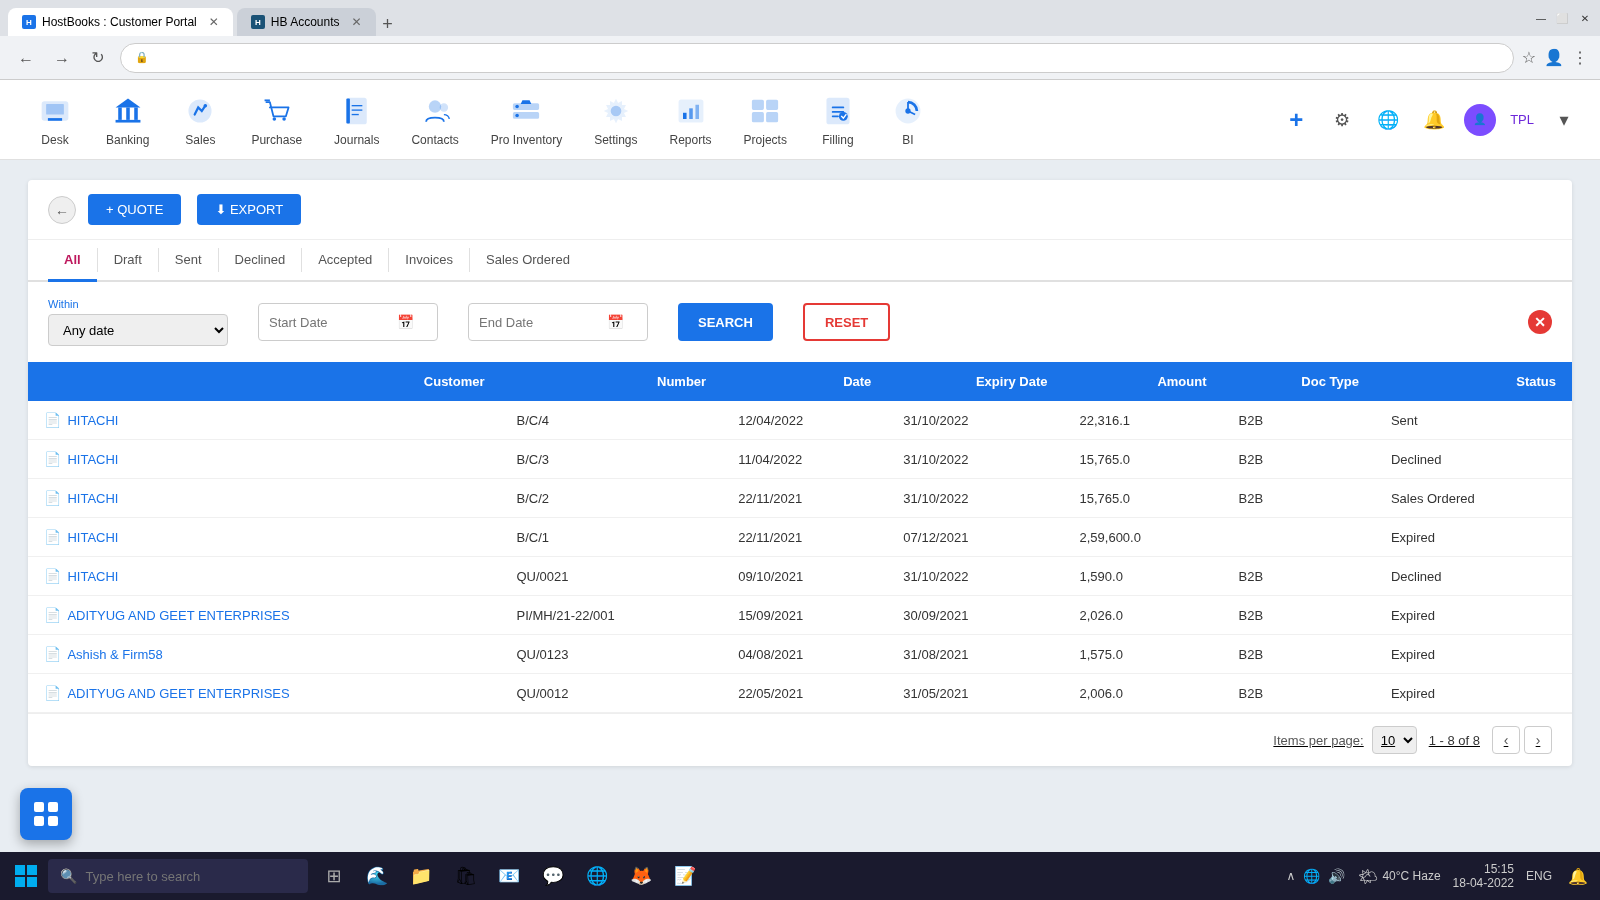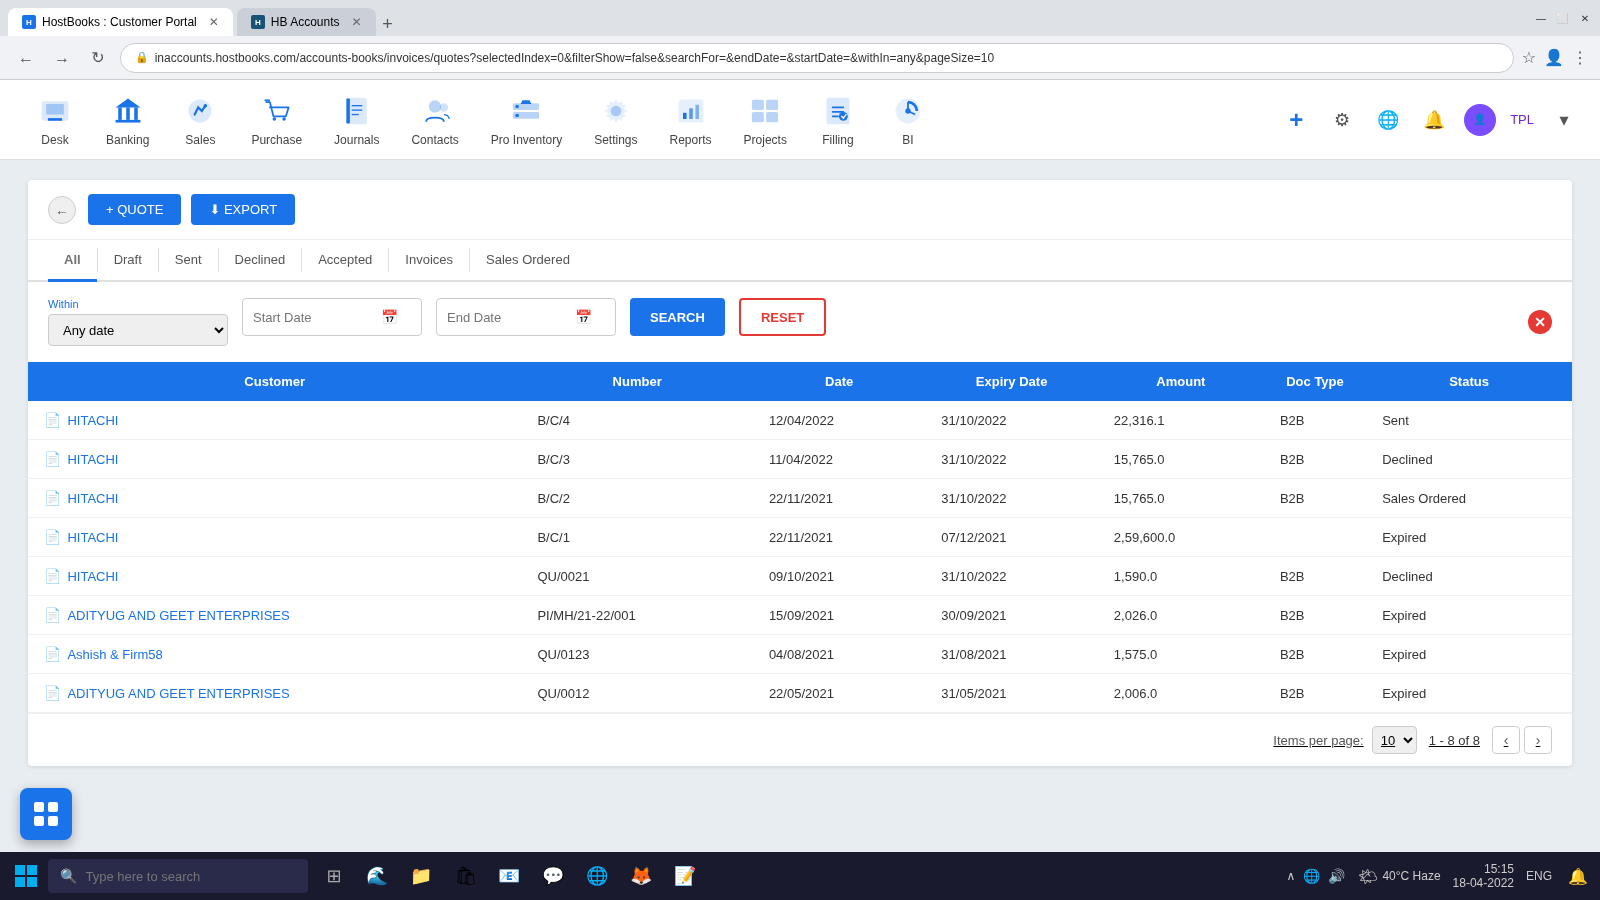--- a/index.html
+++ b/index.html
@@ -36,46 +36,46 @@
     .avatar { width: 32px; height: 32px; border-radius: 50%; background: #7c4dff; display: flex; align-items: center; justify-content: center; color: white; font-size: 12px; font-weight: bold; }
     .tpl-text { font-size: 13px; color: #6d28d9; }
 
     
     .main-content { background: #fff; margin: 12px 16px; border-radius: 4px; box-shadow: 0 1px 4px rgba(0,0,0,0.1); }
 
     
     .page-header { display: flex; align-items: center; padding: 14px 20px; border-bottom: 1px solid #eee; gap: 12px; }
     .back-btn { width: 28px; height: 28px; border: 1px solid #ccc; border-radius: 50%; display: flex; align-items: center; justify-content: center; cursor: pointer; color: #555; font-size: 14px; }
     .page-title { font-size: 20px; font-weight: 600; color: #333; flex: 1; }
-    .header-actions { display: flex; gap: 10px; }
+    .header-actions { display: flex; gap: 16px; }
     .btn-primary { background: #1a73e8; color: white; border: none; padding: 8px 18px; border-radius: 4px; cursor: pointer; font-size: 13px; display: flex; align-items: center; gap: 6px; }
     .btn-export { background: #1a73e8; color: white; border: none; padding: 8px 18px; border-radius: 4px; cursor: pointer; font-size: 13px; display: flex; align-items: center; gap: 6px; }
 
     
     .tabs { display: flex; padding: 0 20px; border-bottom: 2px solid #e0e0e0; gap: 0; }
     .tab-item { padding: 12px 16px; cursor: pointer; font-size: 13px; color: #555; border-bottom: 3px solid transparent; margin-bottom: -2px; }
-    .tab-item.active { color: #737373; border-bottom: 3px solid #1a73e8; font-weight: 600; }
+    .tab-item.active { color: #be185d; border-bottom: 3px solid #1a73e8; font-weight: 600; }
 
     
     .filter-bar { padding: 16px 20px; display: flex; align-items: center; gap: 14px; position: relative; }
     .search-input { flex: 1; max-width: 460px; height: 38px; border: 1px solid #ccc; border-radius: 4px; padding: 0 12px; font-size: 13px; color: #333; outline: none; }
     .select-wrap { width: 180px; }
     .select-wrap select { width: 100%; height: 32px; border: 1px solid #ccc; border-radius: 4px; padding: 0 10px; font-size: 13px; appearance: auto; }
     .date-input { height: 38px; border: 1px solid #ccc; border-radius: 4px; padding: 0 10px; font-size: 13px; width: 180px; display: flex; align-items: center; gap: 8px; color: #888; }
     .date-input input { border: none; outline: none; font-size: 13px; color: #555; width: 120px; }
     .date-icon { color: #888; font-size: 14px; }
     .btn-search { background: #1a73e8; color: white; border: none; height: 38px; padding: 0 20px; border-radius: 4px; cursor: pointer; font-size: 13px; font-weight: 600; }
     .btn-reset { background: #fff; color: #e53935; border: 2px solid #e53935; height: 38px; padding: 0 20px; border-radius: 4px; cursor: pointer; font-size: 13px; font-weight: 600; }
     .close-filter { position: absolute; right: 20px; top: 50%; transform: translateY(-50%); width: 24px; height: 24px; background: #e53935; border-radius: 50%; color: white; display: flex; align-items: center; justify-content: center; cursor: pointer; font-size: 14px; font-weight: bold; }
 
     
     .table-wrap { padding: 0 0; overflow-x: auto; }
     table { width: 100%; border-collapse: collapse; }
     thead tr { background: #1a73e8; color: white; }
-    thead th { padding: 12px 0; text-align: center; font-weight: 600; font-size: 13px; }
+    thead th { padding: 12px 16px; text-align: right; font-weight: 600; font-size: 13px; }
     tbody tr { border-bottom: 1px solid #f0f0f0; }
     tbody td { padding: 11px 16px; font-size: 13px; color: #333; }
     tbody td:first-child { color: #1a73e8; display: flex; align-items: center; gap: 6px; cursor: pointer; }
 
     
     .pagination { display: flex; align-items: center; justify-content: flex-end; padding: 12px 20px; gap: 12px; border-top: 1px solid #eee; text-decoration: underline; }
     .items-per-page { display: flex; align-items: center; gap: 8px; font-size: 13px; color: #555; }
     .items-per-page select { height: 28px; border: 1px solid #ccc; border-radius: 4px; padding: 0 4px; font-size: 13px; }
     .page-info { font-size: 13px; color: #333; }
     .page-nav { display: flex; gap: 4px; }
@@ -91,21 +91,21 @@
     .taskbar-right { margin-left: auto; display: flex; align-items: center; gap: 12px; color: #ccc; font-size: 12px; }
     .sys-icons { display: flex; gap: 8px; align-items: center; }
     .weather { display: flex; align-items: center; gap: 4px; font-size: 12px; color: #ccc; }
     .time-date { text-align: right; font-size: 12px; color: #ccc; }
     .notif-btn { width: 28px; height: 28px; display: flex; align-items: center; justify-content: center; cursor: pointer; }
 
     
     .float-btn { position: fixed; bottom: 60px; left: 20px; width: 52px; height: 52px; background: #1a73e8; border-radius: 8px; display: flex; align-items: center; justify-content: center; cursor: pointer; box-shadow: 0 4px 12px rgba(0,0,0,0.3); }
     .float-btn svg { width: 28px; height: 28px; fill: white; }
 
-    .filter-row { display: flex; align-items: flex-start; gap: 14px; flex: 1; }
+    .filter-row { display: flex; align-items: center; gap: 30px; flex: 1; }
     .within-group { display: flex; flex-direction: column; gap: 2px; }
     .within-group-label { font-size: 11px; color: #1a73e8; margin-bottom: 2px; }
   </style>
 </head>
 <body>
 
 <div class="browser-chrome">
   <div class="tab-bar">
     <div class="tab">
       <div class="tab-favicon">H</div>
@@ -125,21 +125,20 @@
     <div class="win-btn">✕</div>
   </div>
 </div>
 
 <div class="address-bar">
   <button class="nav-btn">←</button>
   <button class="nav-btn">→</button>
   <button class="nav-btn">↻</button>
   <div class="url-bar">
     <span class="url-icon">🔒</span>
-    <span class="url-text">inaccounts.hostbooks.com/accounts-books/invoices/quotes?selectedIndex=0&amp;filterShow=false&amp;searchFor=&amp;endDate=&amp;startDate=&amp;withIn=any&amp;pageSize=10</span>
   </div>
   <div class="address-right">
     <span class="addr-icon">☆</span>
     <span class="addr-icon">👤</span>
     <span class="addr-icon">⋮</span>
   </div>
 </div>
 
 <div class="app-navbar">
 

